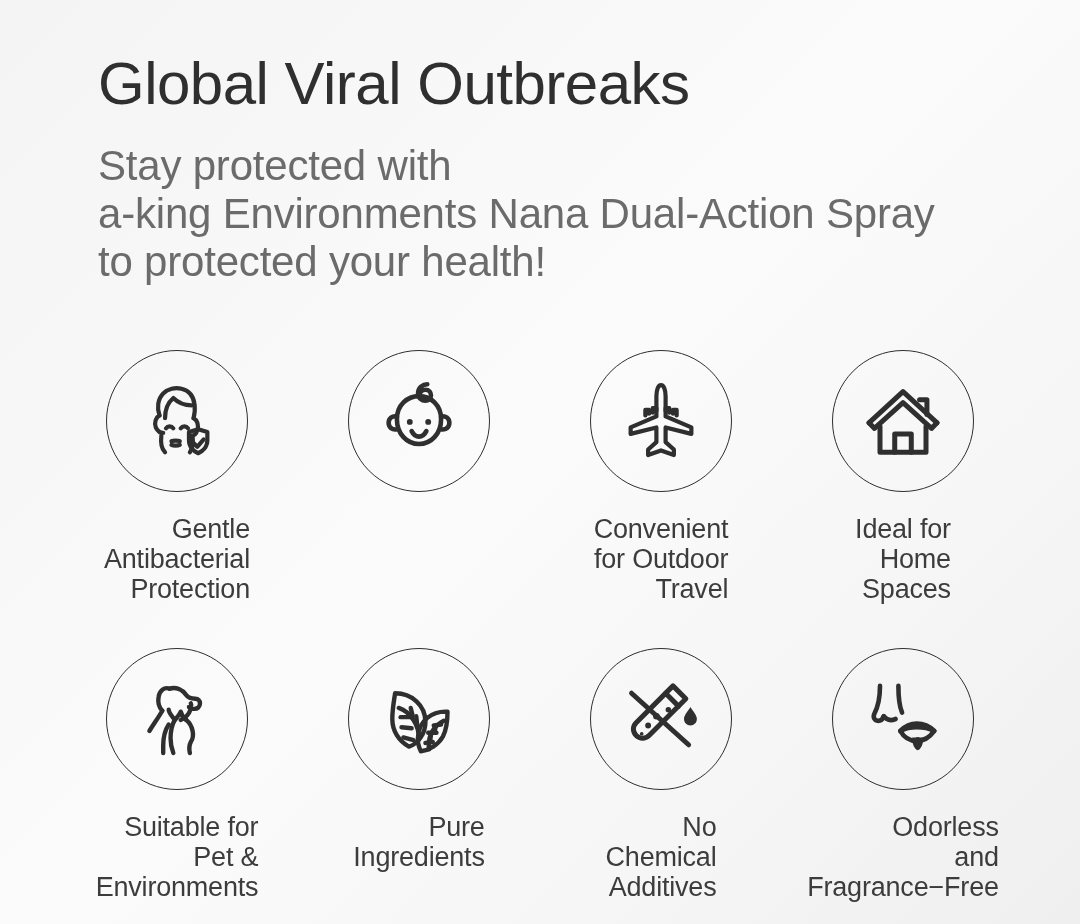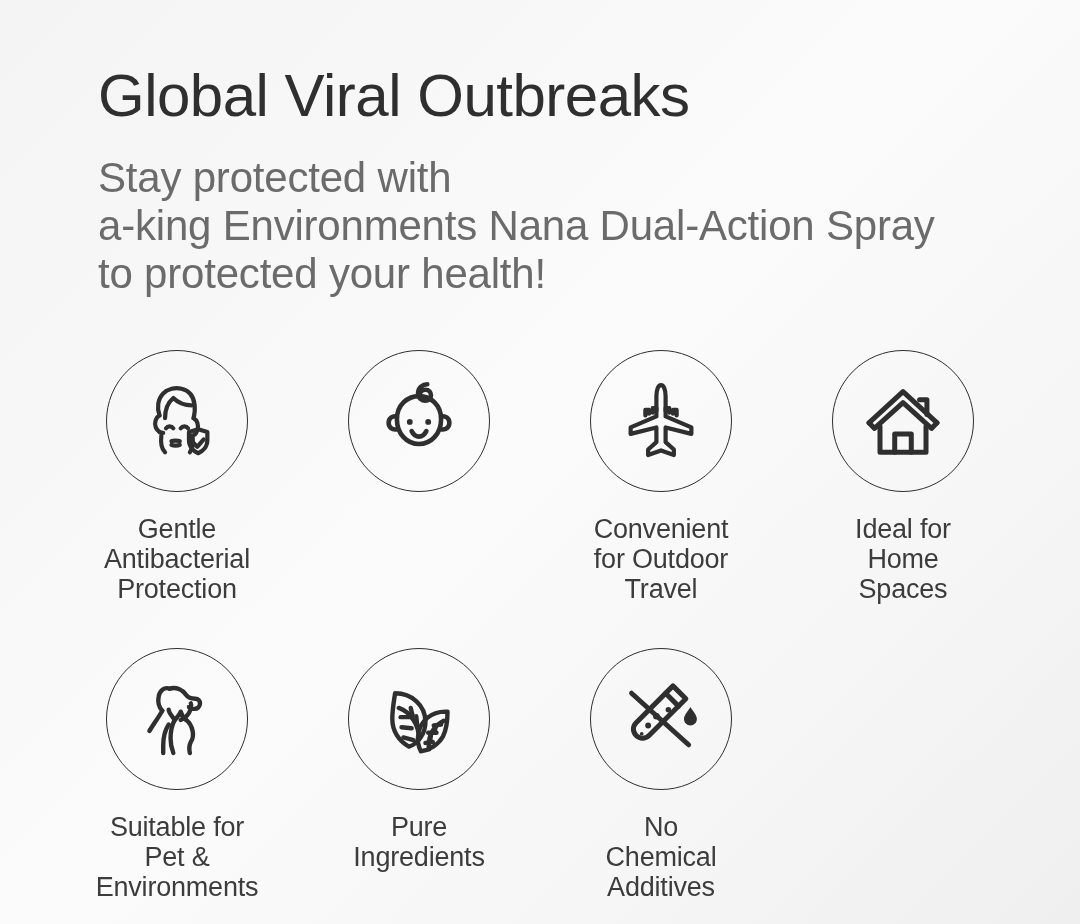--- a/index.html
+++ b/index.html
@@ -21,21 +21,21 @@
     position: relative;
     width: 1080px;
     height: 924px;
     box-sizing: border-box;
   }
 
   
   .header {
     position: absolute;
     left: 98px;
-    top: 64px;
+    top: 52px;
     width: 900px;
   }
   .poster-title {
     font-size: 60px;
     font-weight: 400;
     line-height: 1.06;
     letter-spacing: -0.5px;
     color: #2f2f2f;
     margin: 0;
     white-space: nowrap;
@@ -87,21 +87,21 @@
     width: 92px;
     height: 92px;
     display: block;
   }
   .badge svg * {
     vector-effect: non-scaling-stroke;
   }
 
   .caption {
     margin-top: 22px;
-    text-align: center;
+    text-align: right;
     font-size: 27px;
     line-height: 30px;
     color: #3c3c3c;
     font-weight: 400;
     letter-spacing: -0.2px;
     white-space: pre-line;
   }
 </style>
 </head>
 <body>
@@ -240,15 +240,31 @@
           <circle cx="29" cy="66" r="2" fill="#2f2f2f" stroke="none"></circle>
           <path d="M82 37c3 5 7 9 7 13 0 4-3 7-7 7s-7-3-7-7c0-4 4-8 7-13z" fill="#2f2f2f" stroke="none"></path>
           <path d="M18 22l62 56"></path>
         </svg>
       </div>
       <div class="caption">No
 Chemical
 Additives</div>
     </div>
 
+    <div class="feature row2">
+      <div class="badge">
+        <svg viewBox="0 0 100 100" fill="none" stroke="#2f2f2f" stroke-width="4.6" stroke-linecap="round" stroke-linejoin="round">
+          <path d="M25 14c0 12-2 22-6 30-2 4 0 8 4 8 3 0 5-2 6-5"></path>
+          <path d="M45 14c0 12 1 22 4 29"></path>
+          <path d="M29 47c3 4 8 5 13 3"></path>
+          <path d="M47 63c5-5 11-8 18-8s14 3 19 8c-5 7-11 11-19 11s-14-4-18-11z"></path>
+          <path d="M47 63c6-3 11-4 18-4s13 1 19 4"></path>
+          <path d="M60 70c0 7 2 12 6 14 4-2 6-7 6-14z" fill="#2f2f2f" stroke="none"></path>
+          <path d="M66 72v9"></path>
+        </svg>
+      </div>
+      <div class="caption">Odorless
+and
+Fragrance−Free</div>
+    </div>
 
   </div>
 </div>
 
 </body></html>

